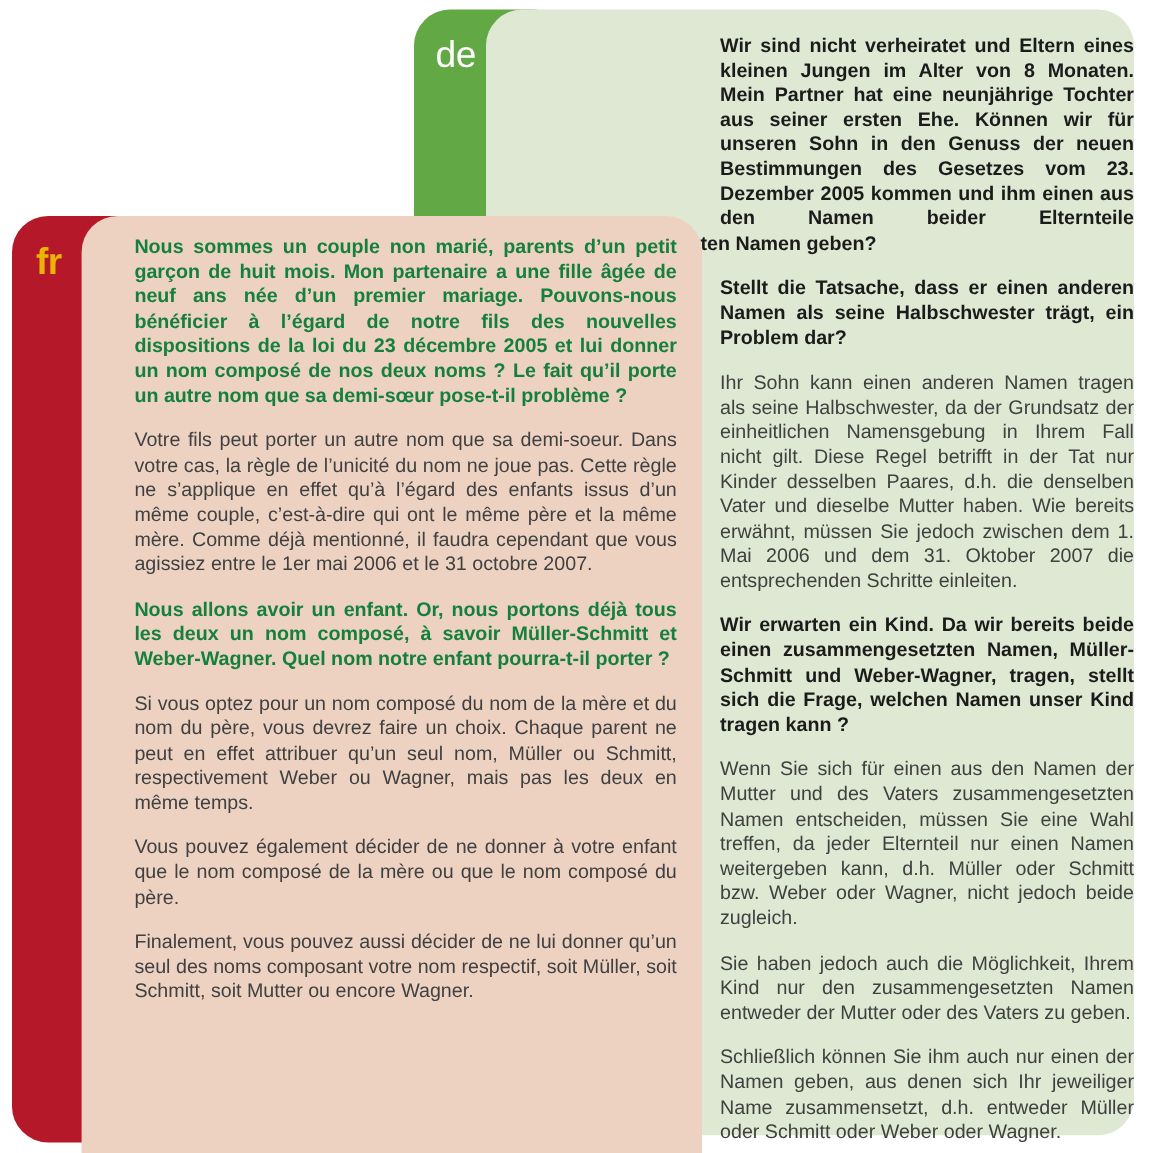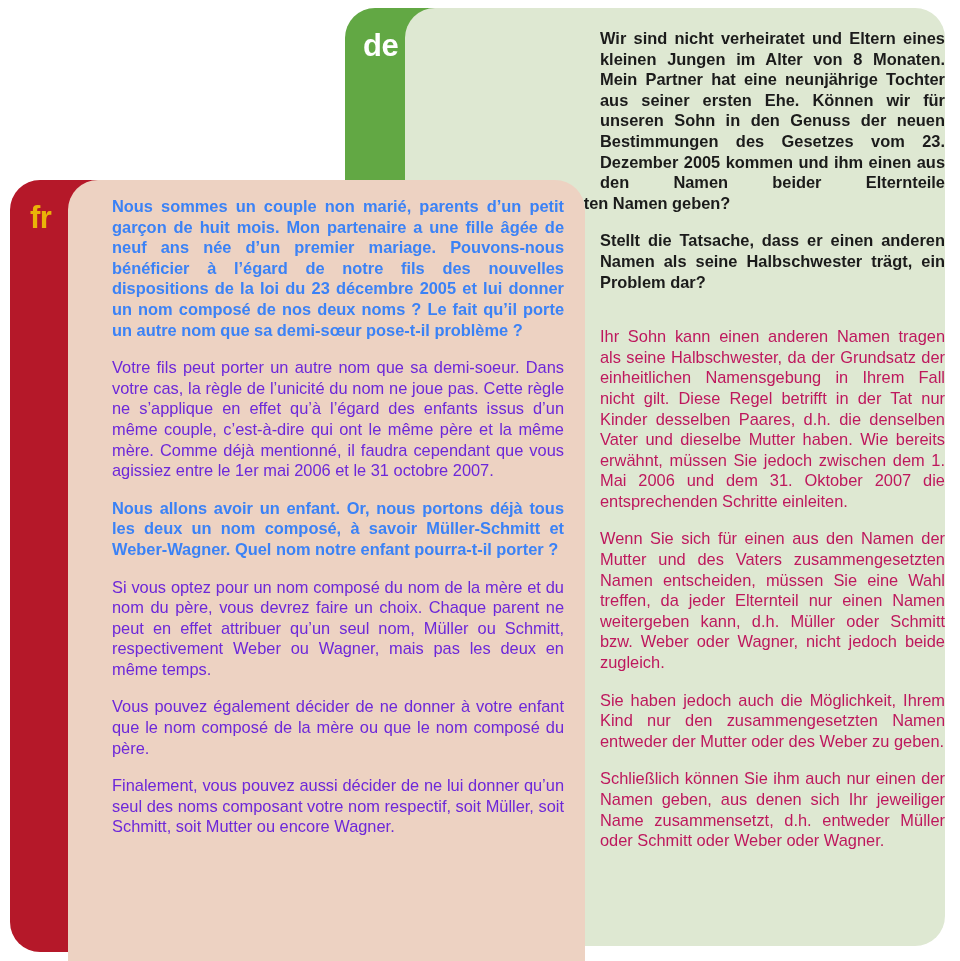--- a/index.html
+++ b/index.html
@@ -29,21 +29,21 @@
     background: #62a844;
     border-radius: 30px 30px 30px 30px;
     z-index: 1;
   }
   .de-tab-label {
     position: absolute;
     left: 18px;
     top: 22px;
     color: #ffffff;
     font-size: 31px;
-    font-weight: bold;
+    font-weight: normal;
     letter-spacing: -0.5px;
     line-height: 1;
   }
   .de-panel {
     position: absolute;
     left: 405px;
     top: 8px;
     width: 540px;
     height: 938px;
     background: #dee8d2;
@@ -108,23 +108,23 @@
   }
   .a {
     font-size: 16.4px;
     line-height: 20.6px;
     font-weight: normal;
     margin: 0 0 17px 0;
     text-align: justify;
     hyphens: manual;
   }
   .de-content .q { color: #1b1b1b; }
-  .de-content .a { color: #be185d; margin-top: 17px; }
-  .fr-content .q { color: #3b82f6; }
-  .fr-content .a { color: #6d28d9; }
+  .de-content .a { color: #404040; }
+  .fr-content .q { color: #15803d; }
+  .fr-content .a { color: #404040; }
 
   
   .wrap-float {
     float: left;
     width: 152px;
     height: 152px;
   }
   .q-wrap { overflow: hidden; }
   .de-narrow { padding-left: 152px; }
   .clearer { clear: both; }
@@ -143,24 +143,25 @@
 
     <div class="q-wrap">
       <div class="wrap-float"></div>
       <p class="q">Wir sind nicht verheiratet und Eltern eines kleinen Jungen im Alter von 8 Monaten. Mein Partner hat eine neunjährige Tochter aus seiner ersten Ehe. Können wir für unseren Sohn in den Genuss der neuen Bestimmungen des Gesetzes vom 23. Dezember 2005 kommen und ihm einen aus den Namen beider Elternteile zusammengesetzten Namen geben?</p>
       <p class="q de-narrow">Stellt die Tatsache, dass er einen anderen Namen als seine Halbschwester trägt, ein Problem dar?</p>
       <div class="clearer"></div>
     </div>
 
     <p class="a de-narrow">Ihr Sohn kann einen anderen Namen tragen als seine Halbschwester, da der Grundsatz der einheitlichen Namensgebung in Ihrem Fall nicht gilt. Diese Regel betrifft in der Tat nur Kinder desselben Paares, d.h. die denselben Vater und dieselbe Mutter haben. Wie bereits erwähnt, müssen Sie jedoch zwischen dem 1. Mai 2006 und dem 31. Oktober 2007 die entsprechenden Schritte einleiten.</p>
 
+    <p class="q de-narrow">Wir erwarten ein Kind. Da wir bereits beide einen zusammengesetzten Namen, Müller-Schmitt und Weber-Wagner, tragen, stellt sich die Frage, welchen Namen unser Kind tragen kann ?</p>
 
     <p class="a de-narrow">Wenn Sie sich für einen aus den Namen der Mutter und des Vaters zusammengesetzten Namen entscheiden, müssen Sie eine Wahl treffen, da jeder Elternteil nur einen Namen weitergeben kann, d.h. Müller oder Schmitt bzw. Weber oder Wagner, nicht jedoch beide zugleich.</p>
 
-    <p class="a de-narrow">Sie haben jedoch auch die Möglichkeit, Ihrem Kind nur den zusammengesetzten Namen entweder der Mutter oder des Weber zu geben.</p>
+    <p class="a de-narrow">Sie haben jedoch auch die Möglichkeit, Ihrem Kind nur den zusammengesetzten Namen entweder der Mutter oder des Vaters zu geben.</p>
 
     <p class="a de-narrow">Schließlich können Sie ihm auch nur einen der Namen geben, aus denen sich Ihr jeweiliger Name zusammensetzt, d.h. entweder Müller oder Schmitt oder Weber oder Wagner.</p>
   </div>
 
   <div class="fr-tab">
     <span class="fr-tab-label">fr</span>
   </div>
   <div class="fr-panel"></div>
 
   <div class="fr-content">

